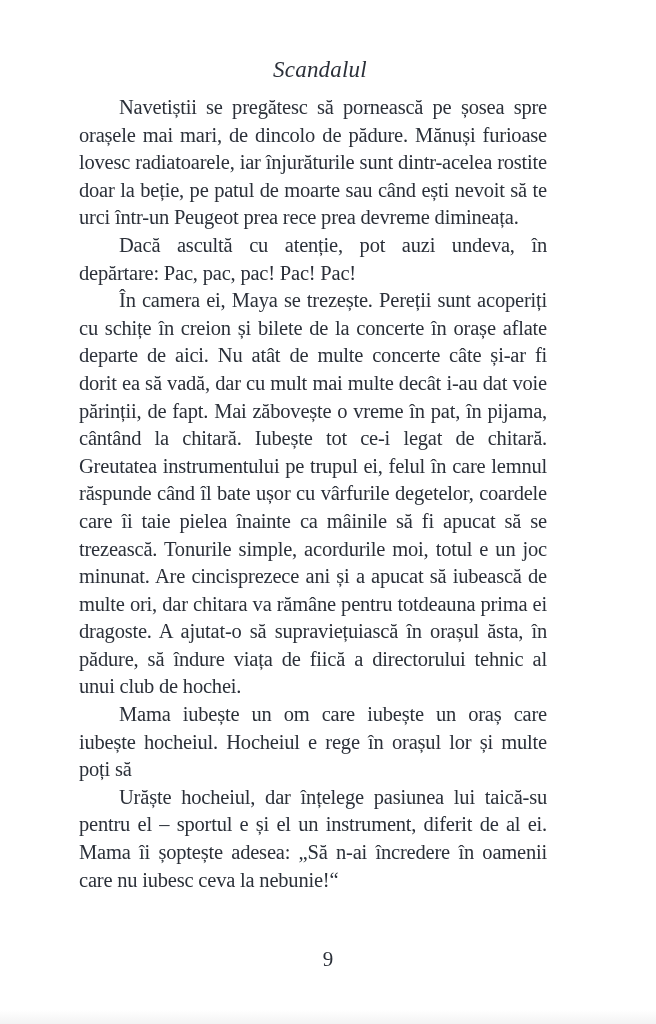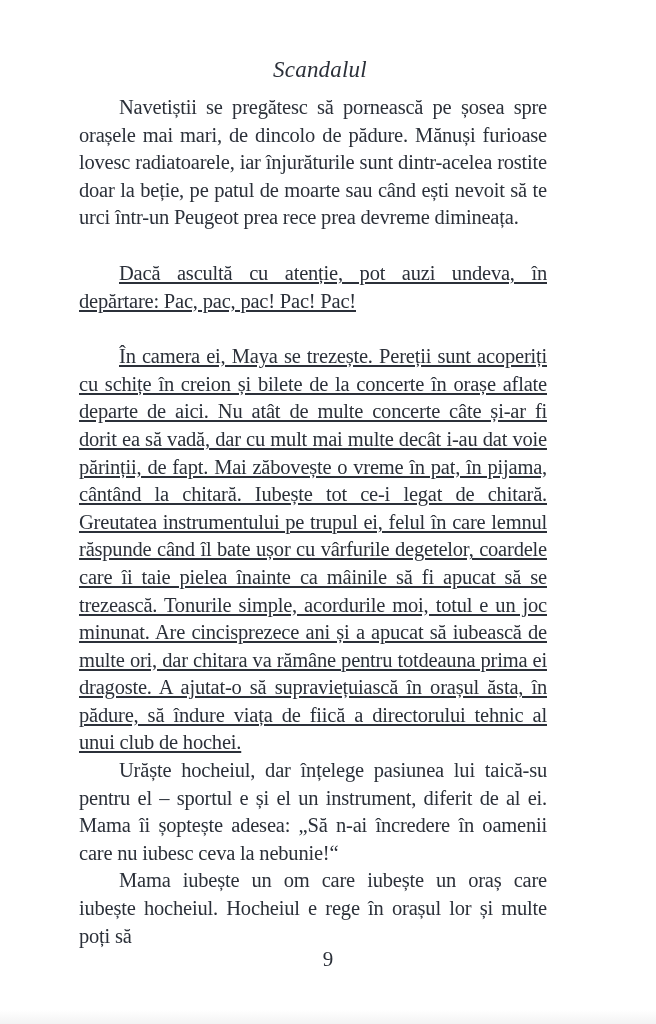--- a/index.html
+++ b/index.html
@@ -36,22 +36,20 @@
     letter-spacing: -0.2px;
     text-align: justify;
     hyphens: manual;
   }
   .body-text p {
     margin: 0;
     padding: 0;
     text-indent: 40px;
   }
   .body-text p.spacer-before {
-    margin-top: 28px;
-    text-decoration: underline;
   }
   .page-number {
     position: absolute;
     top: 947px;
     left: 0;
     right: 0;
     text-align: center;
     font-size: 21px;
   }
   .page-bottom-shade {
@@ -67,20 +65,20 @@
 </head>
 <body>
 
 <div class="page" style="color: rgb(43, 48, 57); background: rgb(255, 255, 255);">
   <div class="running-head">Scandalul</div>
 
   <div class="body-text">
       <p>Navetiștii se pregătesc să pornească pe șosea spre orașele mai mari, de dincolo de pădure. Mănuși furioase lovesc radiatoarele, iar înjurăturile sunt dintr-acelea rostite doar la beție, pe patul de moarte sau când ești nevoit să te urci într-un Peugeot prea rece prea devreme dimineața.</p>
       <p class="spacer-before">Dacă ascultă cu atenție, pot auzi undeva, în depărtare: Pac, pac, pac! Pac! Pac!</p>
       <p class="spacer-before">În camera ei, Maya se trezește. Pereții sunt acoperiți cu schițe în creion și bilete de la concerte în orașe aflate departe de aici. Nu atât de multe concerte câte și-ar fi dorit ea să vadă, dar cu mult mai multe decât i-au dat voie părinții, de fapt. Mai zăbovește o vreme în pat, în pijama, cântând la chitară. Iubește tot ce-i legat de chitară. Greutatea instrumentului pe trupul ei, felul în care lemnul răspunde când îl bate ușor cu vârfurile degetelor, coardele care îi taie pielea înainte ca mâinile să fi apucat să se trezească. Tonurile simple, acordurile moi, totul e un joc minunat. Are cincisprezece ani și a apucat să iubească de multe ori, dar chitara va rămâne pentru totdeauna prima ei dragoste. A ajutat-o să supraviețuiască în orașul ăsta, în pădure, să îndure viața de fiică a directorului tehnic al unui club de hochei.</p>
+      <p>Mama iubește un om care iubește un oraș care iubește hocheiul. Hocheiul e rege în orașul lor și multe poți să</p>
       <p>Urăște hocheiul, dar înțelege pasiunea lui taică-su pentru el – sportul e și el un instrument, diferit de al ei. Mama îi șoptește adesea: „Să n-ai încredere în oamenii care nu iubesc ceva la nebunie!“</p>
-      <p>Mama iubește un om care iubește un oraș care iubește hocheiul. Hocheiul e rege în orașul lor și multe poți să</p>
     </div>
 
   <div class="page-number">9</div>
 
   <div class="page-bottom-shade"></div>
 </div>
 
 </body></html>

